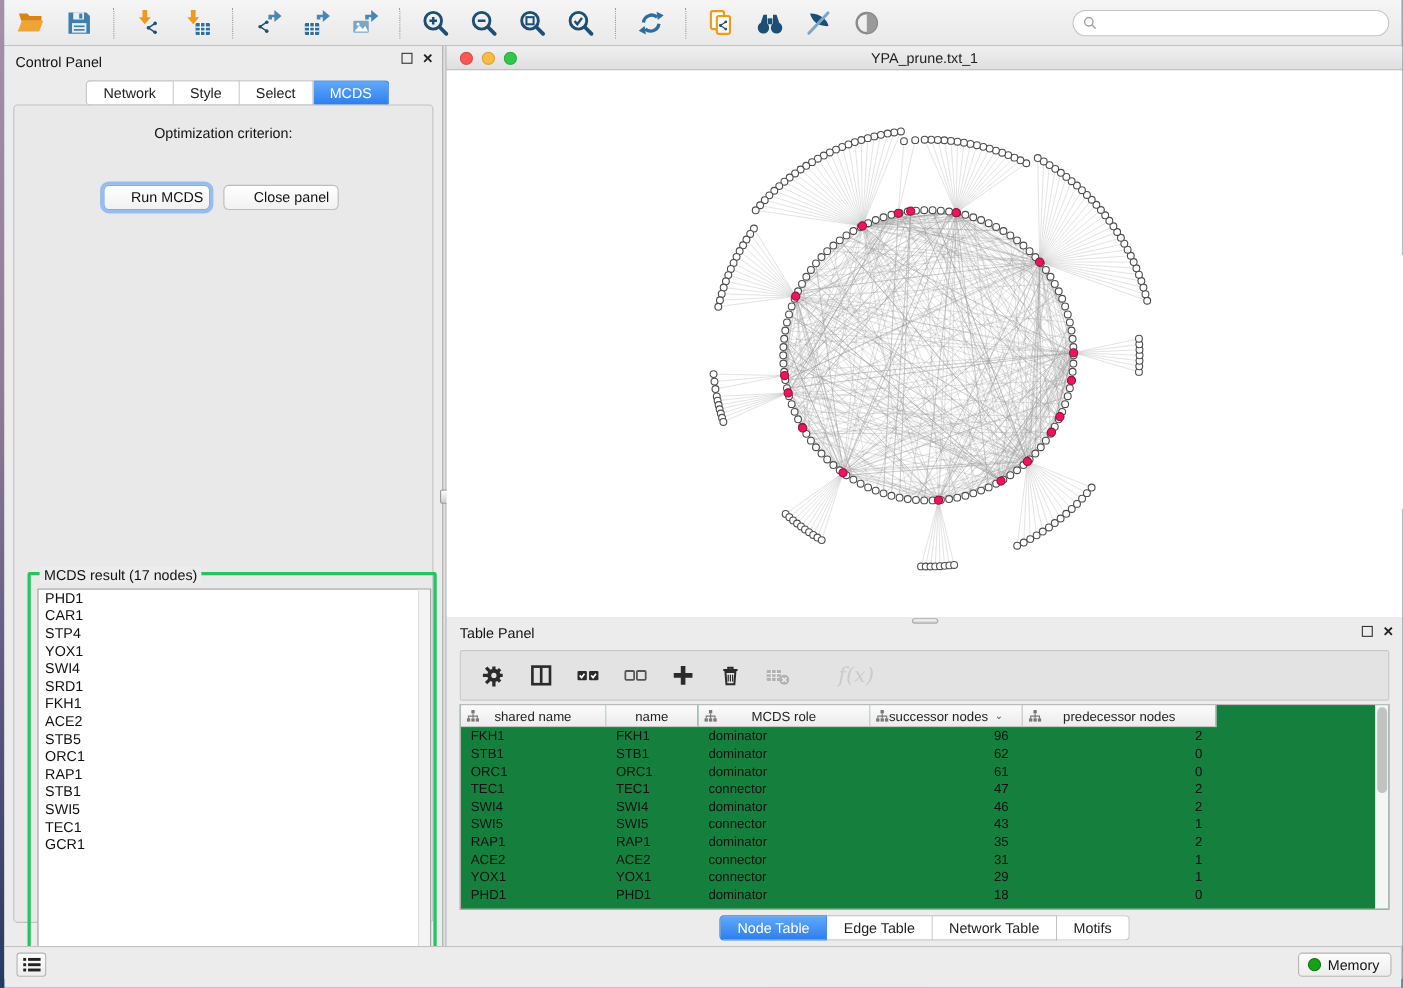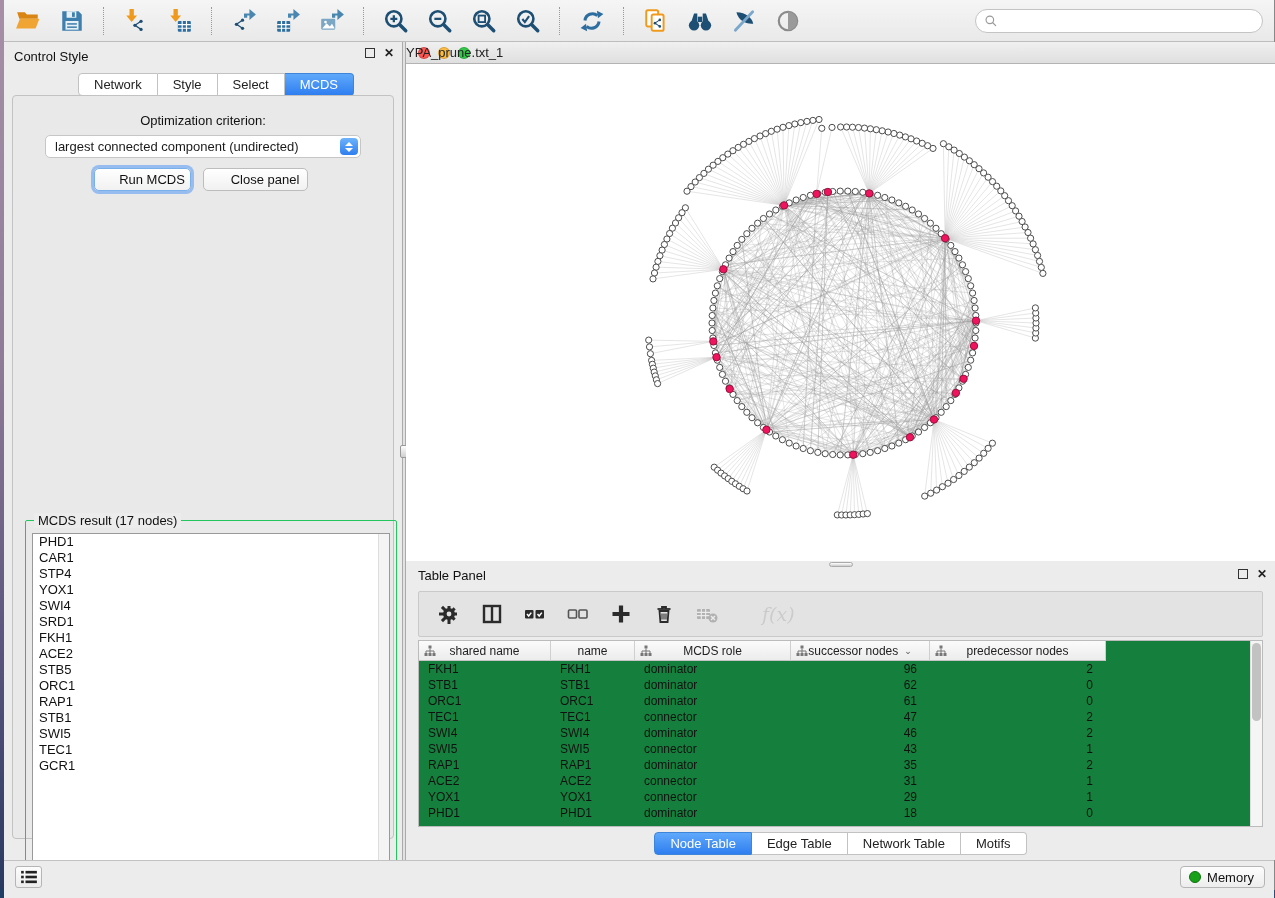--- a/index.html
+++ b/index.html
@@ -52,21 +52,21 @@
     background:linear-gradient(#6db3fb,#2f7ef0); display:flex; flex-direction:column; align-items:center; justify-content:center; gap:2px; }
   .dd-up { width:0; height:0; border-left:4px solid transparent; border-right:4px solid transparent; border-bottom:4px solid #fff; }
   .dd-down { width:0; height:0; border-left:4px solid transparent; border-right:4px solid transparent; border-top:4px solid #fff; }
   .btn { position:absolute; height:23px; background:linear-gradient(#ffffff,#f1f1f1);
     border:1px solid #bdbdbd; border-radius:5px; font-size:13px; color:#111;
     display:flex; align-items:center; justify-content:center;padding-left:19px; }
   .btn-run { left:81px; top:72px; width:97px; border-color:#7ab0ea; box-shadow:0 0 0 3px rgba(83,152,246,.55); }
   .btn-close-panel { left:190px; top:72px; width:105px; }
 
   .group-box { position:absolute; left:12px; top:424px; width:372px; height:372px;
-    border:1px solid #22c55e; border-radius:2px; }
+    border:3px solid #22c55e; border-radius:2px; }
   .group-legend { position:absolute; left:8px; top:-8px; background:#ececec; padding:0 4px; font-size:13px; color:#111; }
   .mcds-list { position:absolute; left:6px; top:12px; width:358px; height:352px; background:#fff;
     border:1px solid #999; overflow:hidden; }
   .mcds-item { padding-left:6px; height:16px; line-height:16px; font-size:13px; color:#111; }
   .mcds-scroll { position:absolute; right:0; top:0; width:11px; height:100%; background:#f4f4f4; border-left:1px solid #ddd; }
 
   
   .v-splitter { position:absolute; left:398px; top:42px; width:4px; height:818px;
     background:#e2e2e2; border-left:1px solid #aaa; border-right:1px solid #aaa; }
   .v-handle { position:absolute; left:-3px; top:403px; width:9px; height:13px;
@@ -74,21 +74,21 @@
 
   
   .right-region { position:absolute; left:402px; top:42px; width:869px; height:818px; }
 
   .network-window { position:absolute; left:0; top:0; width:869px; height:519px;
     border-bottom:1px solid #9a9a9a; }
   .net-titlebar { position:absolute; left:0; top:0; width:100%; height:22px;
     background:linear-gradient(#f0f0f0,#dfdfdf); border-bottom:1px solid #b3b3b3; }
   .traffic { position:absolute; left:12px; top:5px; display:flex; gap:8px; }
   .tl { width:12px; height:12px; border-radius:50%; border:1px solid rgba(0,0,0,.15); }
-  .net-title { position:absolute; left:0; top:3px; width:100%; text-align:left; font-size:13px; color:#222; }
+  .net-title { position:absolute; left:0; top:3px; width:100%; text-align:center; font-size:13px; color:#222; }
   .net-canvas { position:absolute; left:0; top:22px; width:869px; height:497px; background:#fff; }
 
   
   .table-panel { position:absolute; left:0; top:519px; width:869px; height:299px; background:#ececec; }
   .tp-handle { position:absolute; left:calc(50% - 12px); top:1px; width:24px; height:5px;
     background:linear-gradient(#fff,#ccc); border:1px solid #aaa; border-radius:3px; }
   .tp-title { position:absolute; left:12px; top:7px; font-size:13px; color:#111; }
   .tp-toolbar { position:absolute; left:12px; top:30px; width:845px; height:46px;
     background:#e3e3e3; border:1px solid #c9c9c9; border-radius:2px;
     display:flex; align-items:center; padding-left:18px; gap:19px; }
@@ -280,41 +280,34 @@
       <svg viewBox="0 0 24 24">
           <circle cx="10" cy="10" r="6.5" fill="none" stroke="#9a9a9a" stroke-width="2"></circle>
           <path d="M15 15 L20 20" stroke="#9a9a9a" stroke-width="2" stroke-linecap="round"></path>
         </svg>
       <input class="search-input" type="text" value="" style="">
     </div>
   </div>
 
   <div class="control-panel">
     <div class="panel-titlebar">
-      <span class="panel-title">Control Style</span>
+      <span class="panel-title">Control Panel</span>
       <span class="win-btns">
         <span class="float-btn"></span>
         <span class="close-btn">✕</span>
       </span>
     </div>
     <div class="seg-tabs" id="cp-tabs">
         <div class="seg-tab">Network</div>
         <div class="seg-tab">Style</div>
         <div class="seg-tab">Select</div>
         <div class="seg-tab selected">MCDS</div>
       </div>
     <div class="cp-content">
       <div class="opt-label">Optimization criterion:</div>
-      <div class="dropdown">
-        <span>largest connected component (undirected)</span>
-        <span class="dd-stepper">
-            <span class="dd-up"></span>
-            <span class="dd-down"></span>
-          </span>
-      </div>
       <div class="btn btn-run">Run MCDS</div>
       <div class="btn btn-close-panel">Close panel</div>
       <div class="group-box">
         <span class="group-legend">MCDS result (17 nodes)</span>
         <div class="mcds-list" id="mcds-list">
           <div class="mcds-scroll"></div>
         <div class="mcds-item">PHD1</div>
             <div class="mcds-item">CAR1</div>
             <div class="mcds-item">STP4</div>
             <div class="mcds-item">YOX1</div>

